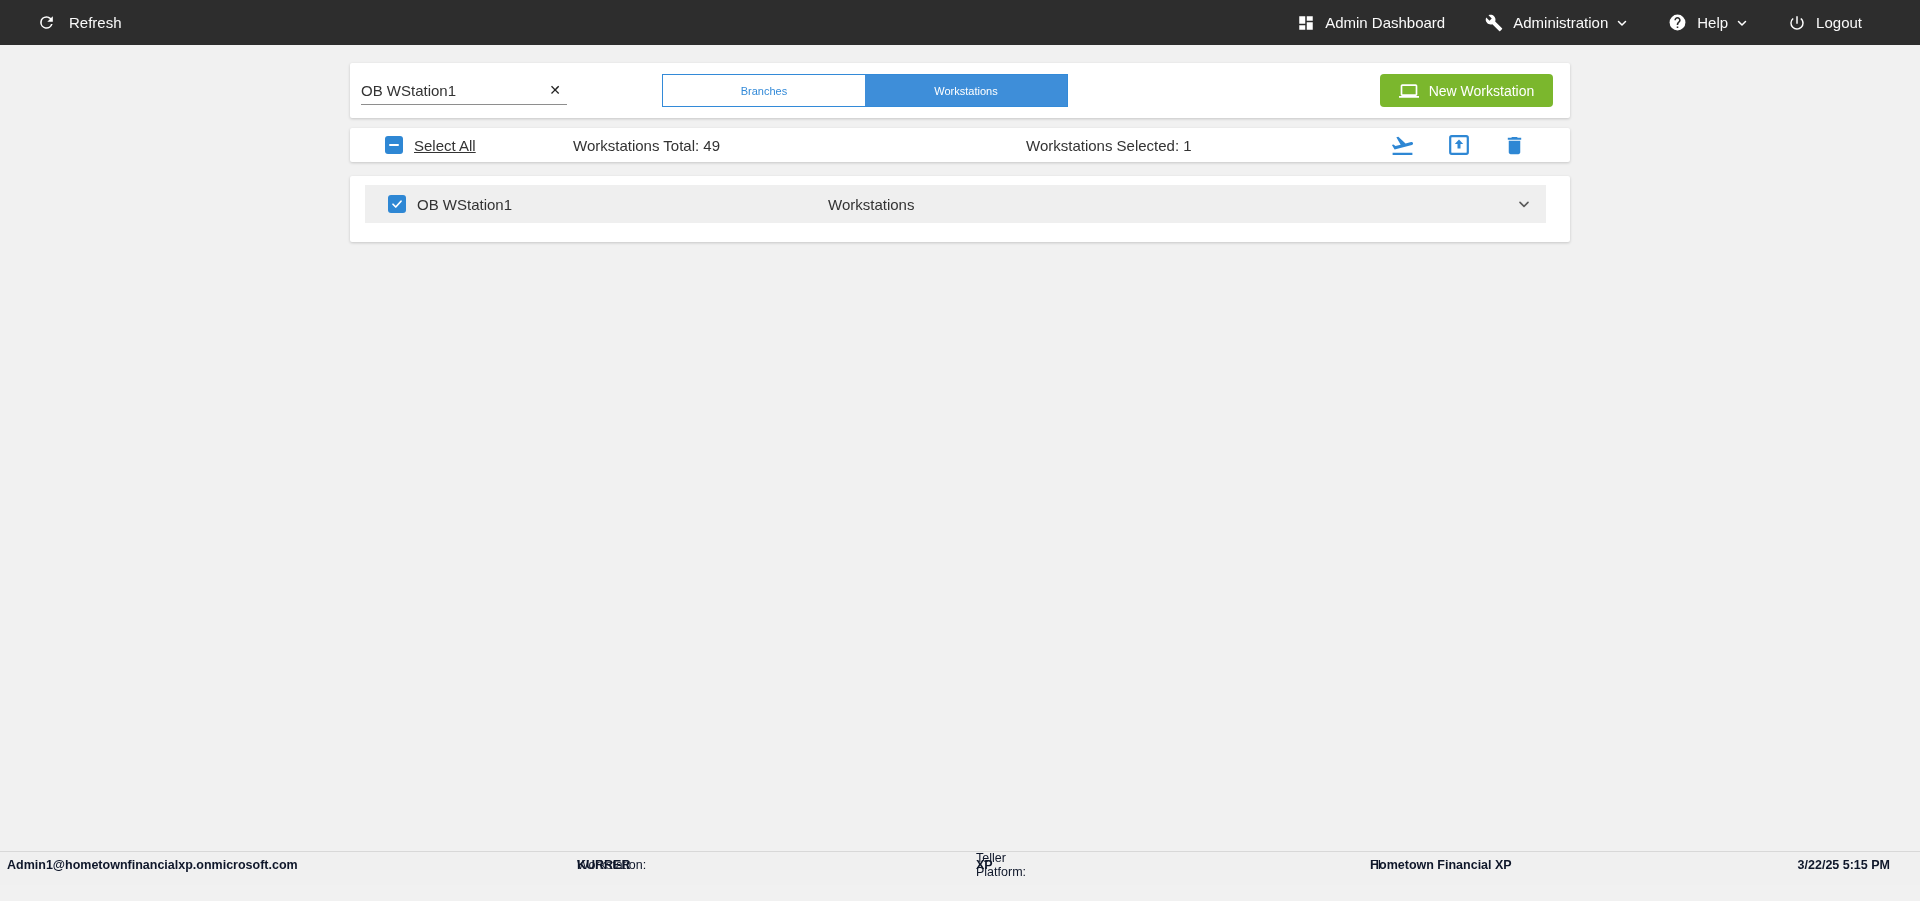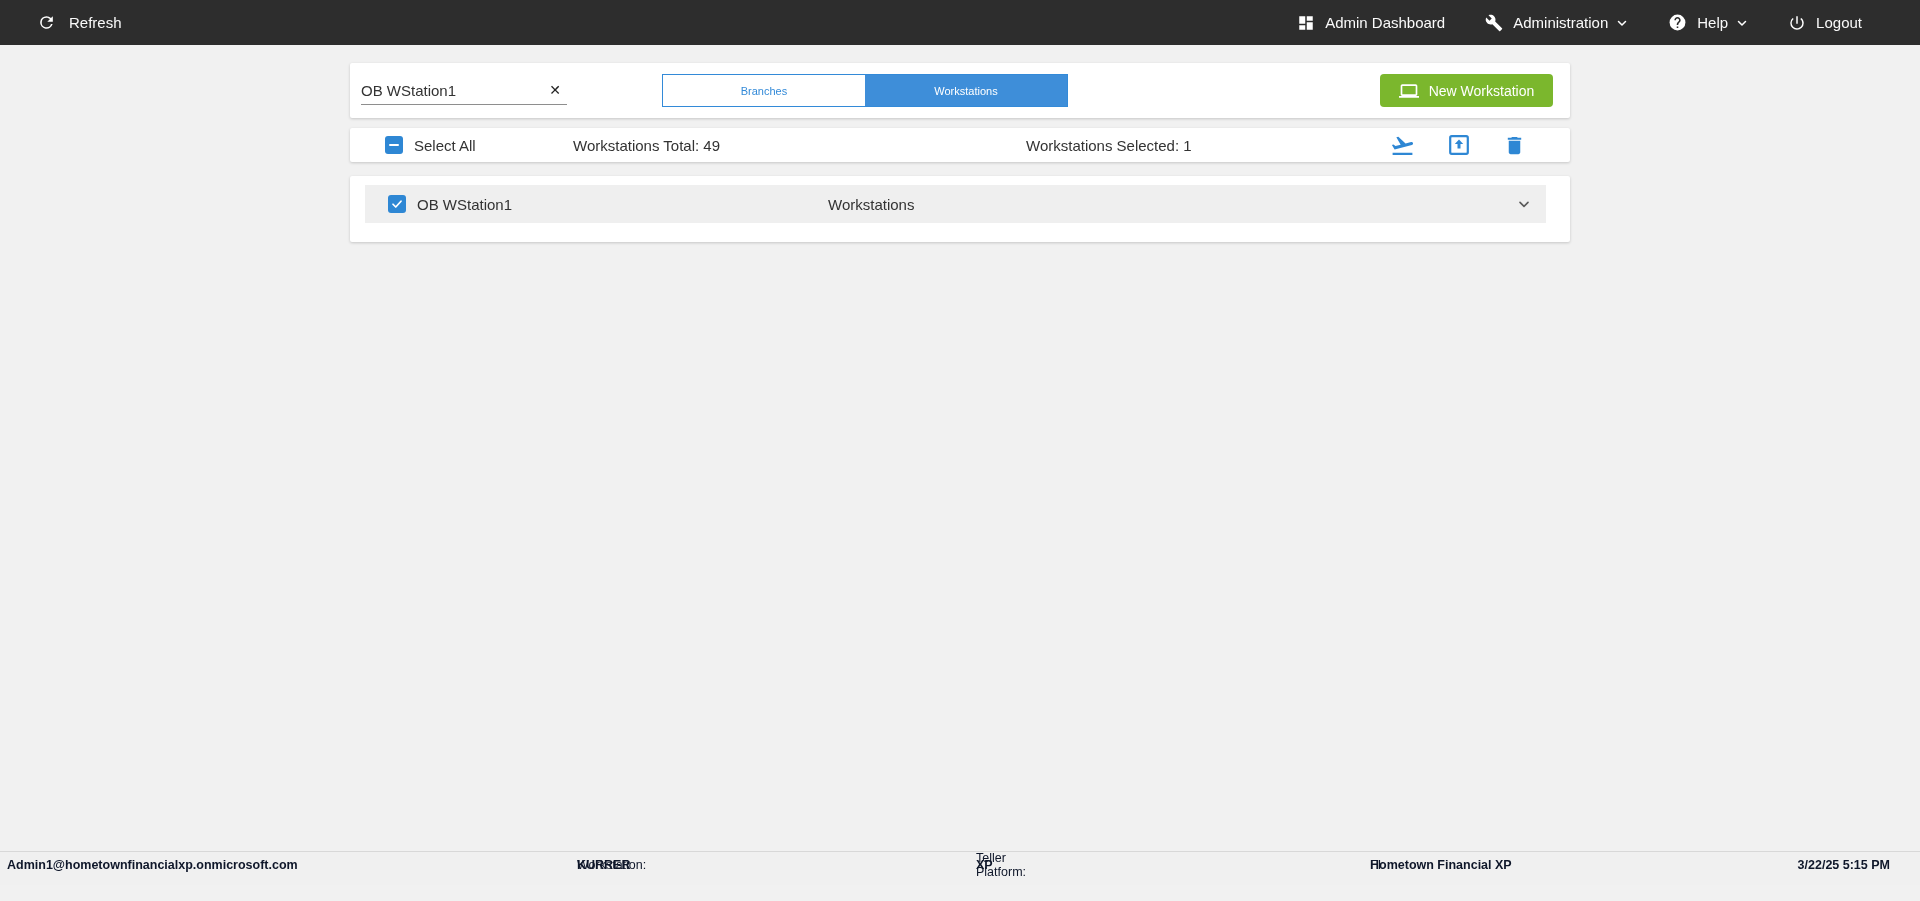--- a/index.html
+++ b/index.html
@@ -33,21 +33,21 @@
   .tab-inactive { background:#fff; color:#338ad8; }
   .tab-active { background:#3e8ed9; color:#fff; }
   .btn-new { position:absolute; right:17px; top:11px; height:33px; width:173px;
     background:#7bb72d; border:none; border-radius:4px; color:#fff; font-size:14px;
     font-family:"Liberation Sans",sans-serif; display:flex; align-items:center;
     justify-content:center; gap:10px; cursor:pointer; }
 
   
   .card-toolbar { height:34px; margin-top:10px; position:relative; font-size:15px; color:#333; }
   .select-all { position:absolute; left:35px; top:0; height:34px; display:flex;
-    align-items:center; gap:11px; cursor:pointer; }
+    align-items:center; gap:11px; cursor:pointer;text-decoration:underline; }
   .tb-text { position:absolute; top:0; height:34px; display:flex; align-items:center; }
   .tb-total { left:223px; }
   .tb-selected { left:676px; }
   .tb-icons { position:absolute; right:44px; top:0; height:34px; display:flex;
     align-items:center; gap:32px; }
   .tb-icons svg { display:block; cursor:pointer; }
 
   
   .card-list { margin-top:14px; padding:9px 0 19px; }
   .ws-row { margin:0 24px 0 15px; height:38px; background:#efefef; display:flex;

